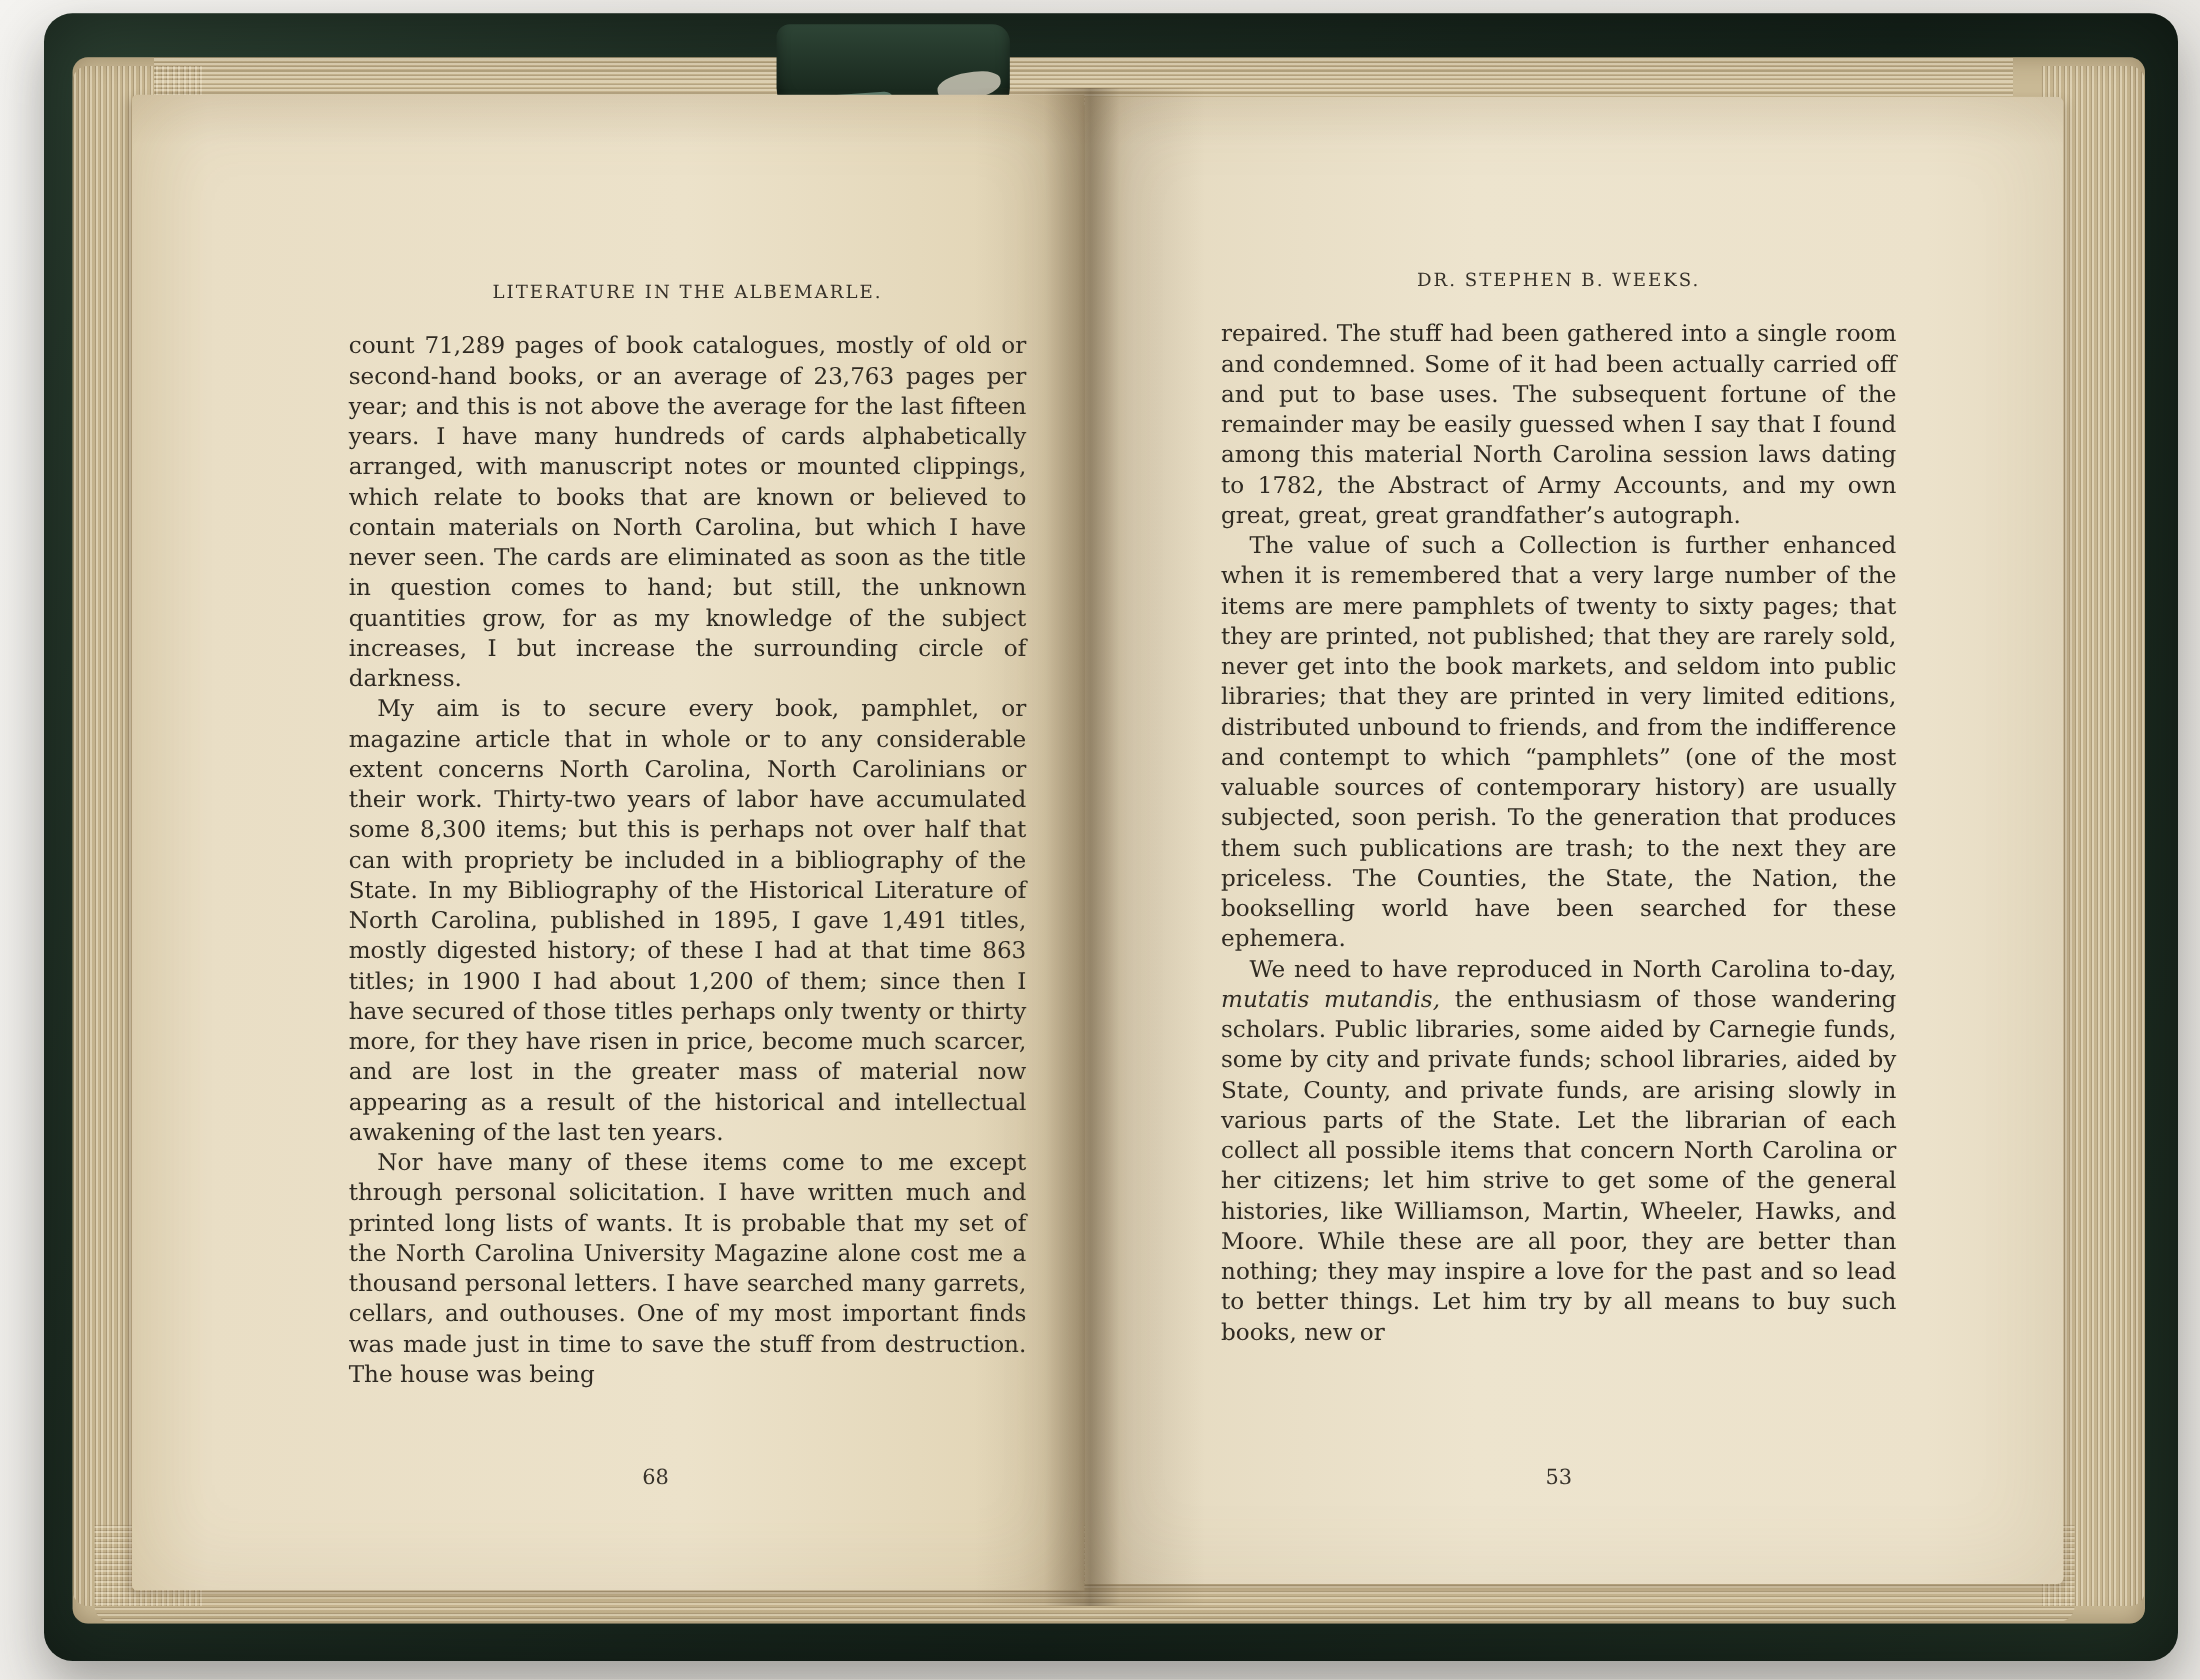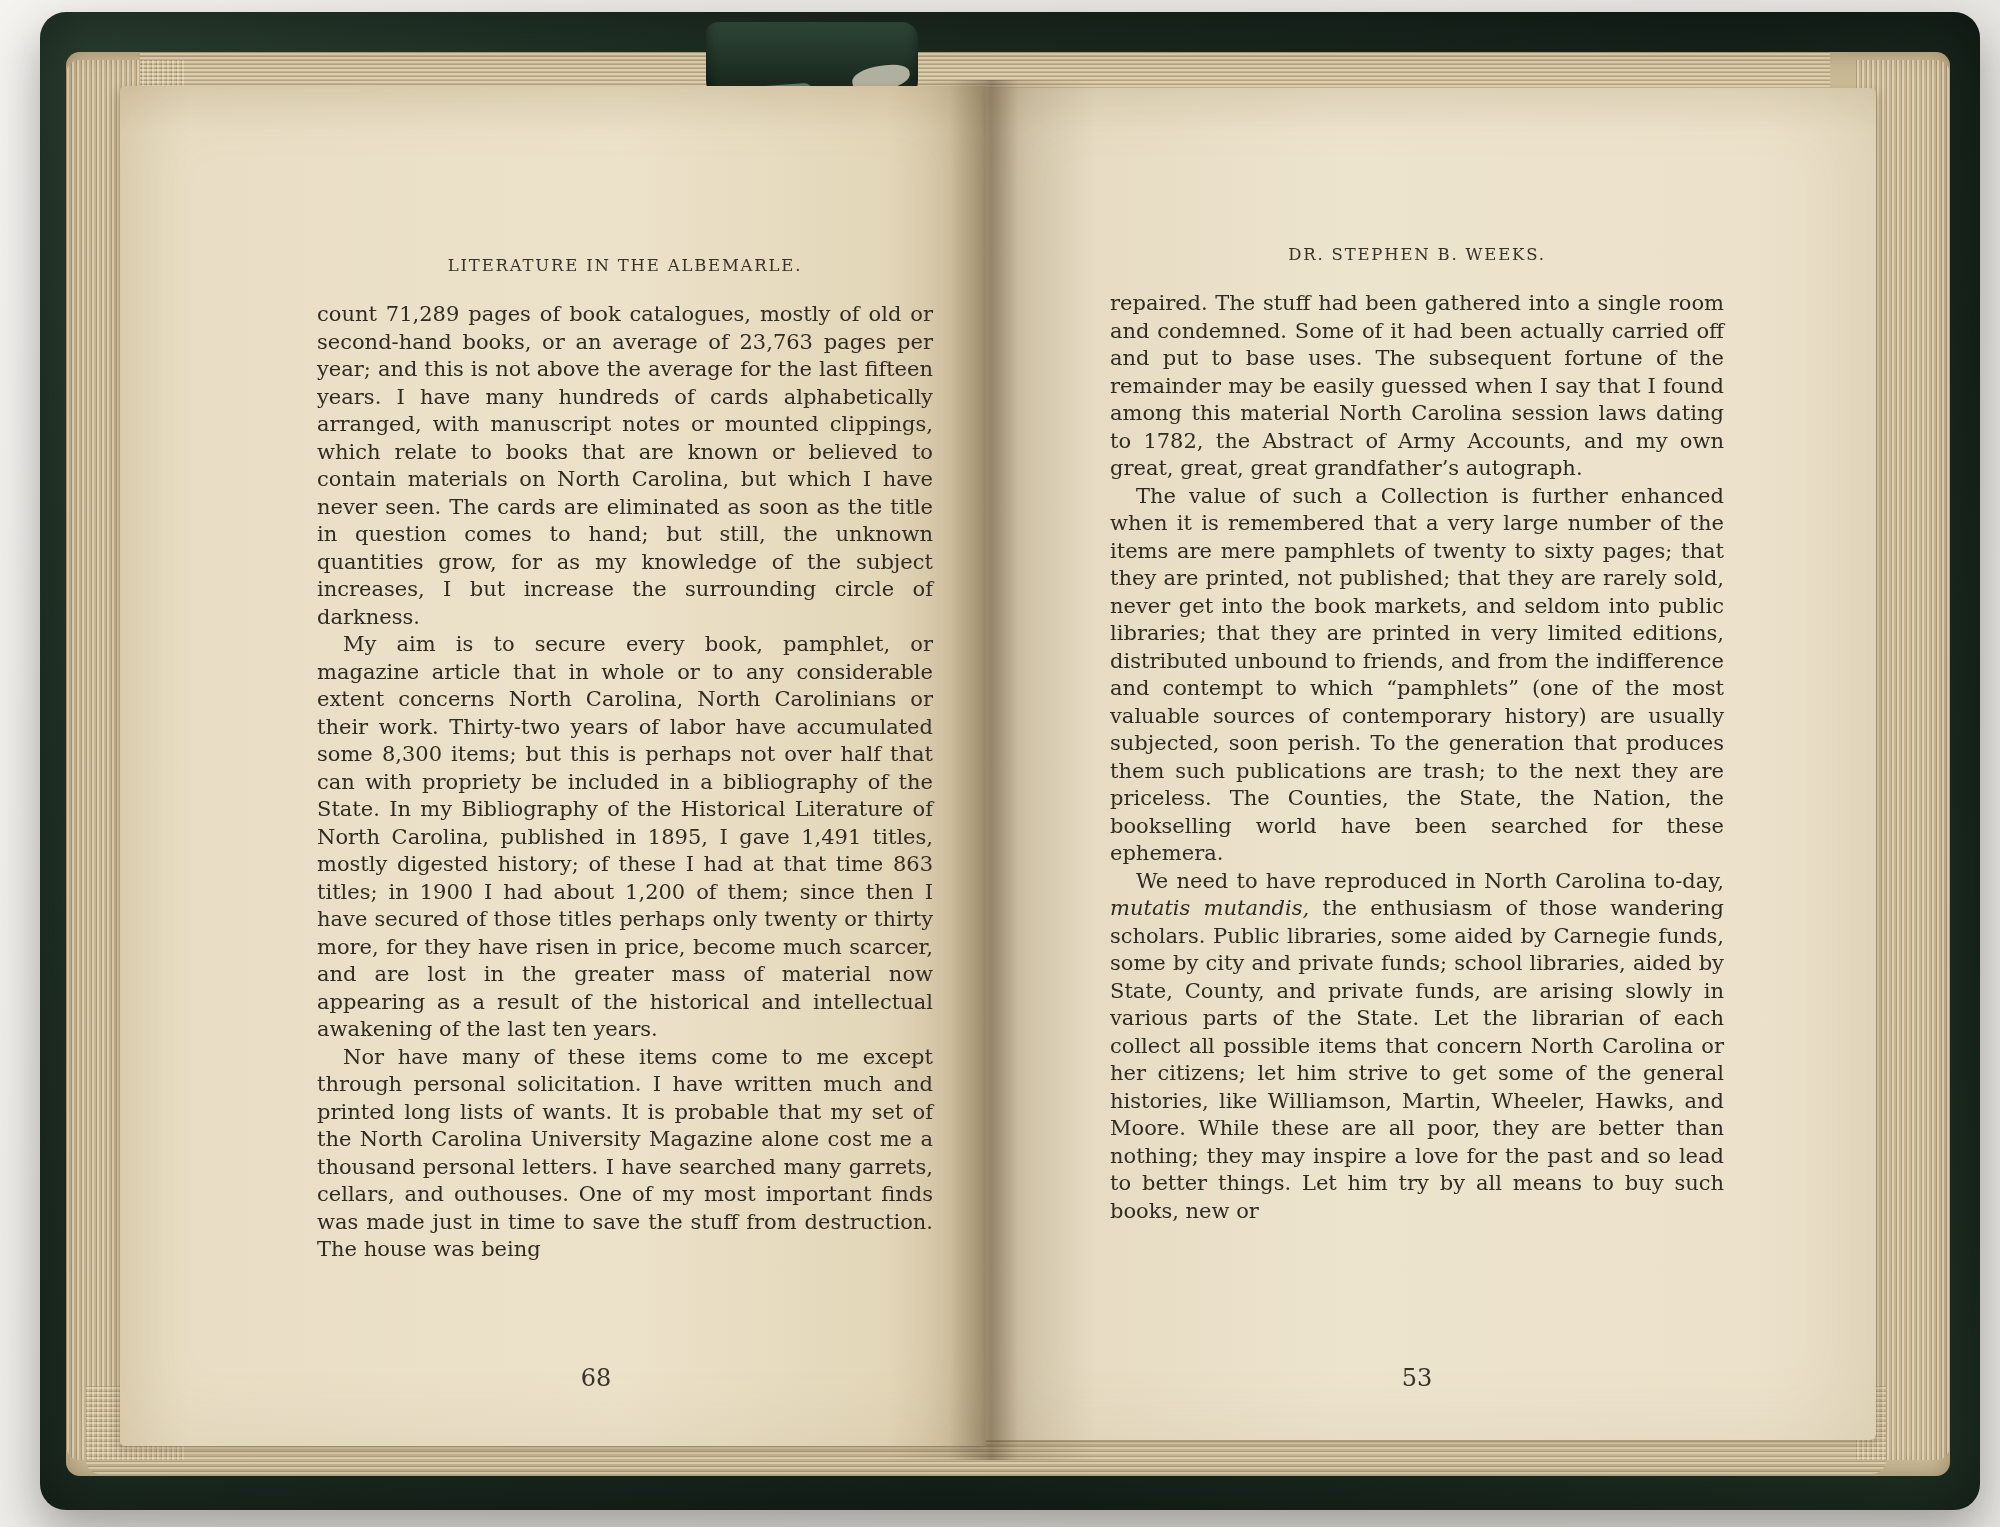--- a/index.html
+++ b/index.html
@@ -109,21 +109,21 @@
   .body-text {
     font-size: 21px;
     line-height: 27.5px;
     color: #2f2a22;
     text-align: justify;
   }
   .body-text p { margin: 0; }
   .body-text p + p { text-indent: 26px; }
   .page-number {
     position: absolute; text-align: center;
-    font-size: 24px; color: #37322a; margin-top: 32px;
+    font-size: 19px; color: #37322a;
   }
   .page-left .page-number  { left: 168px; top: 1246px; width: 616px; }
   .page-right .page-number { left: 124px; top: 1244px; width: 614px; }
 </style>
 </head>
 <body>
 
 <div class="scene">
 
   <div class="cover"></div>

